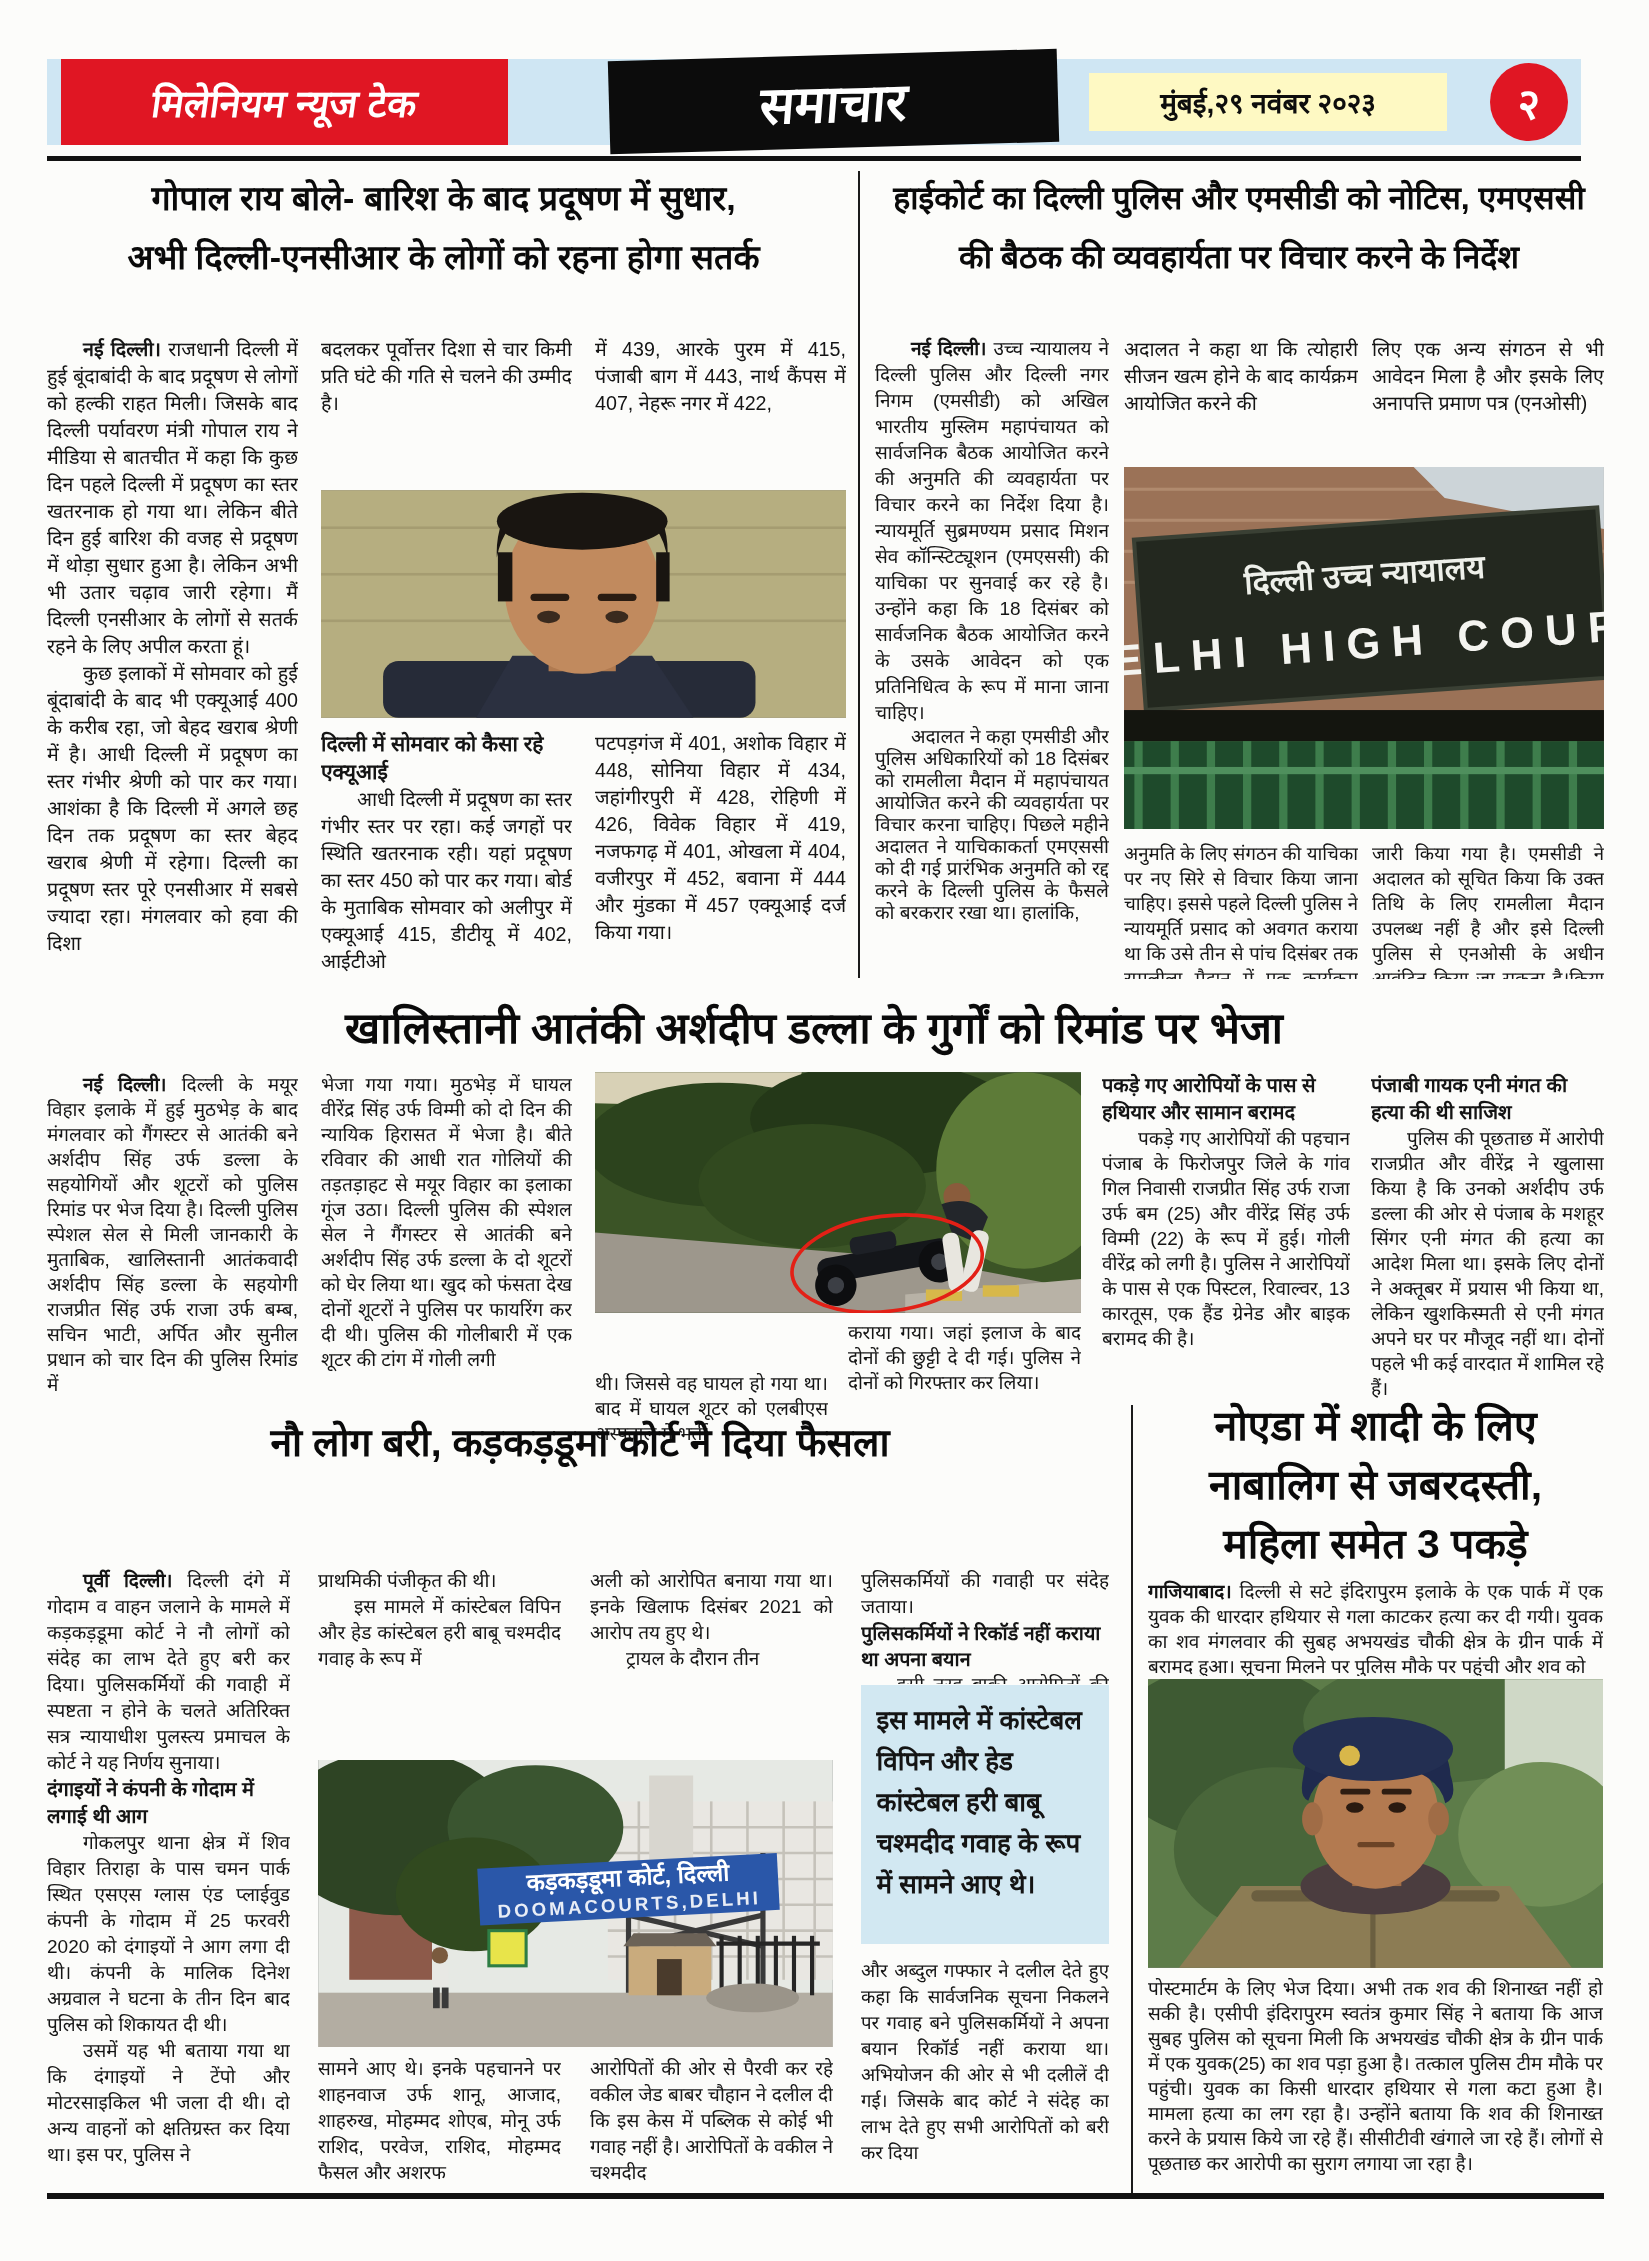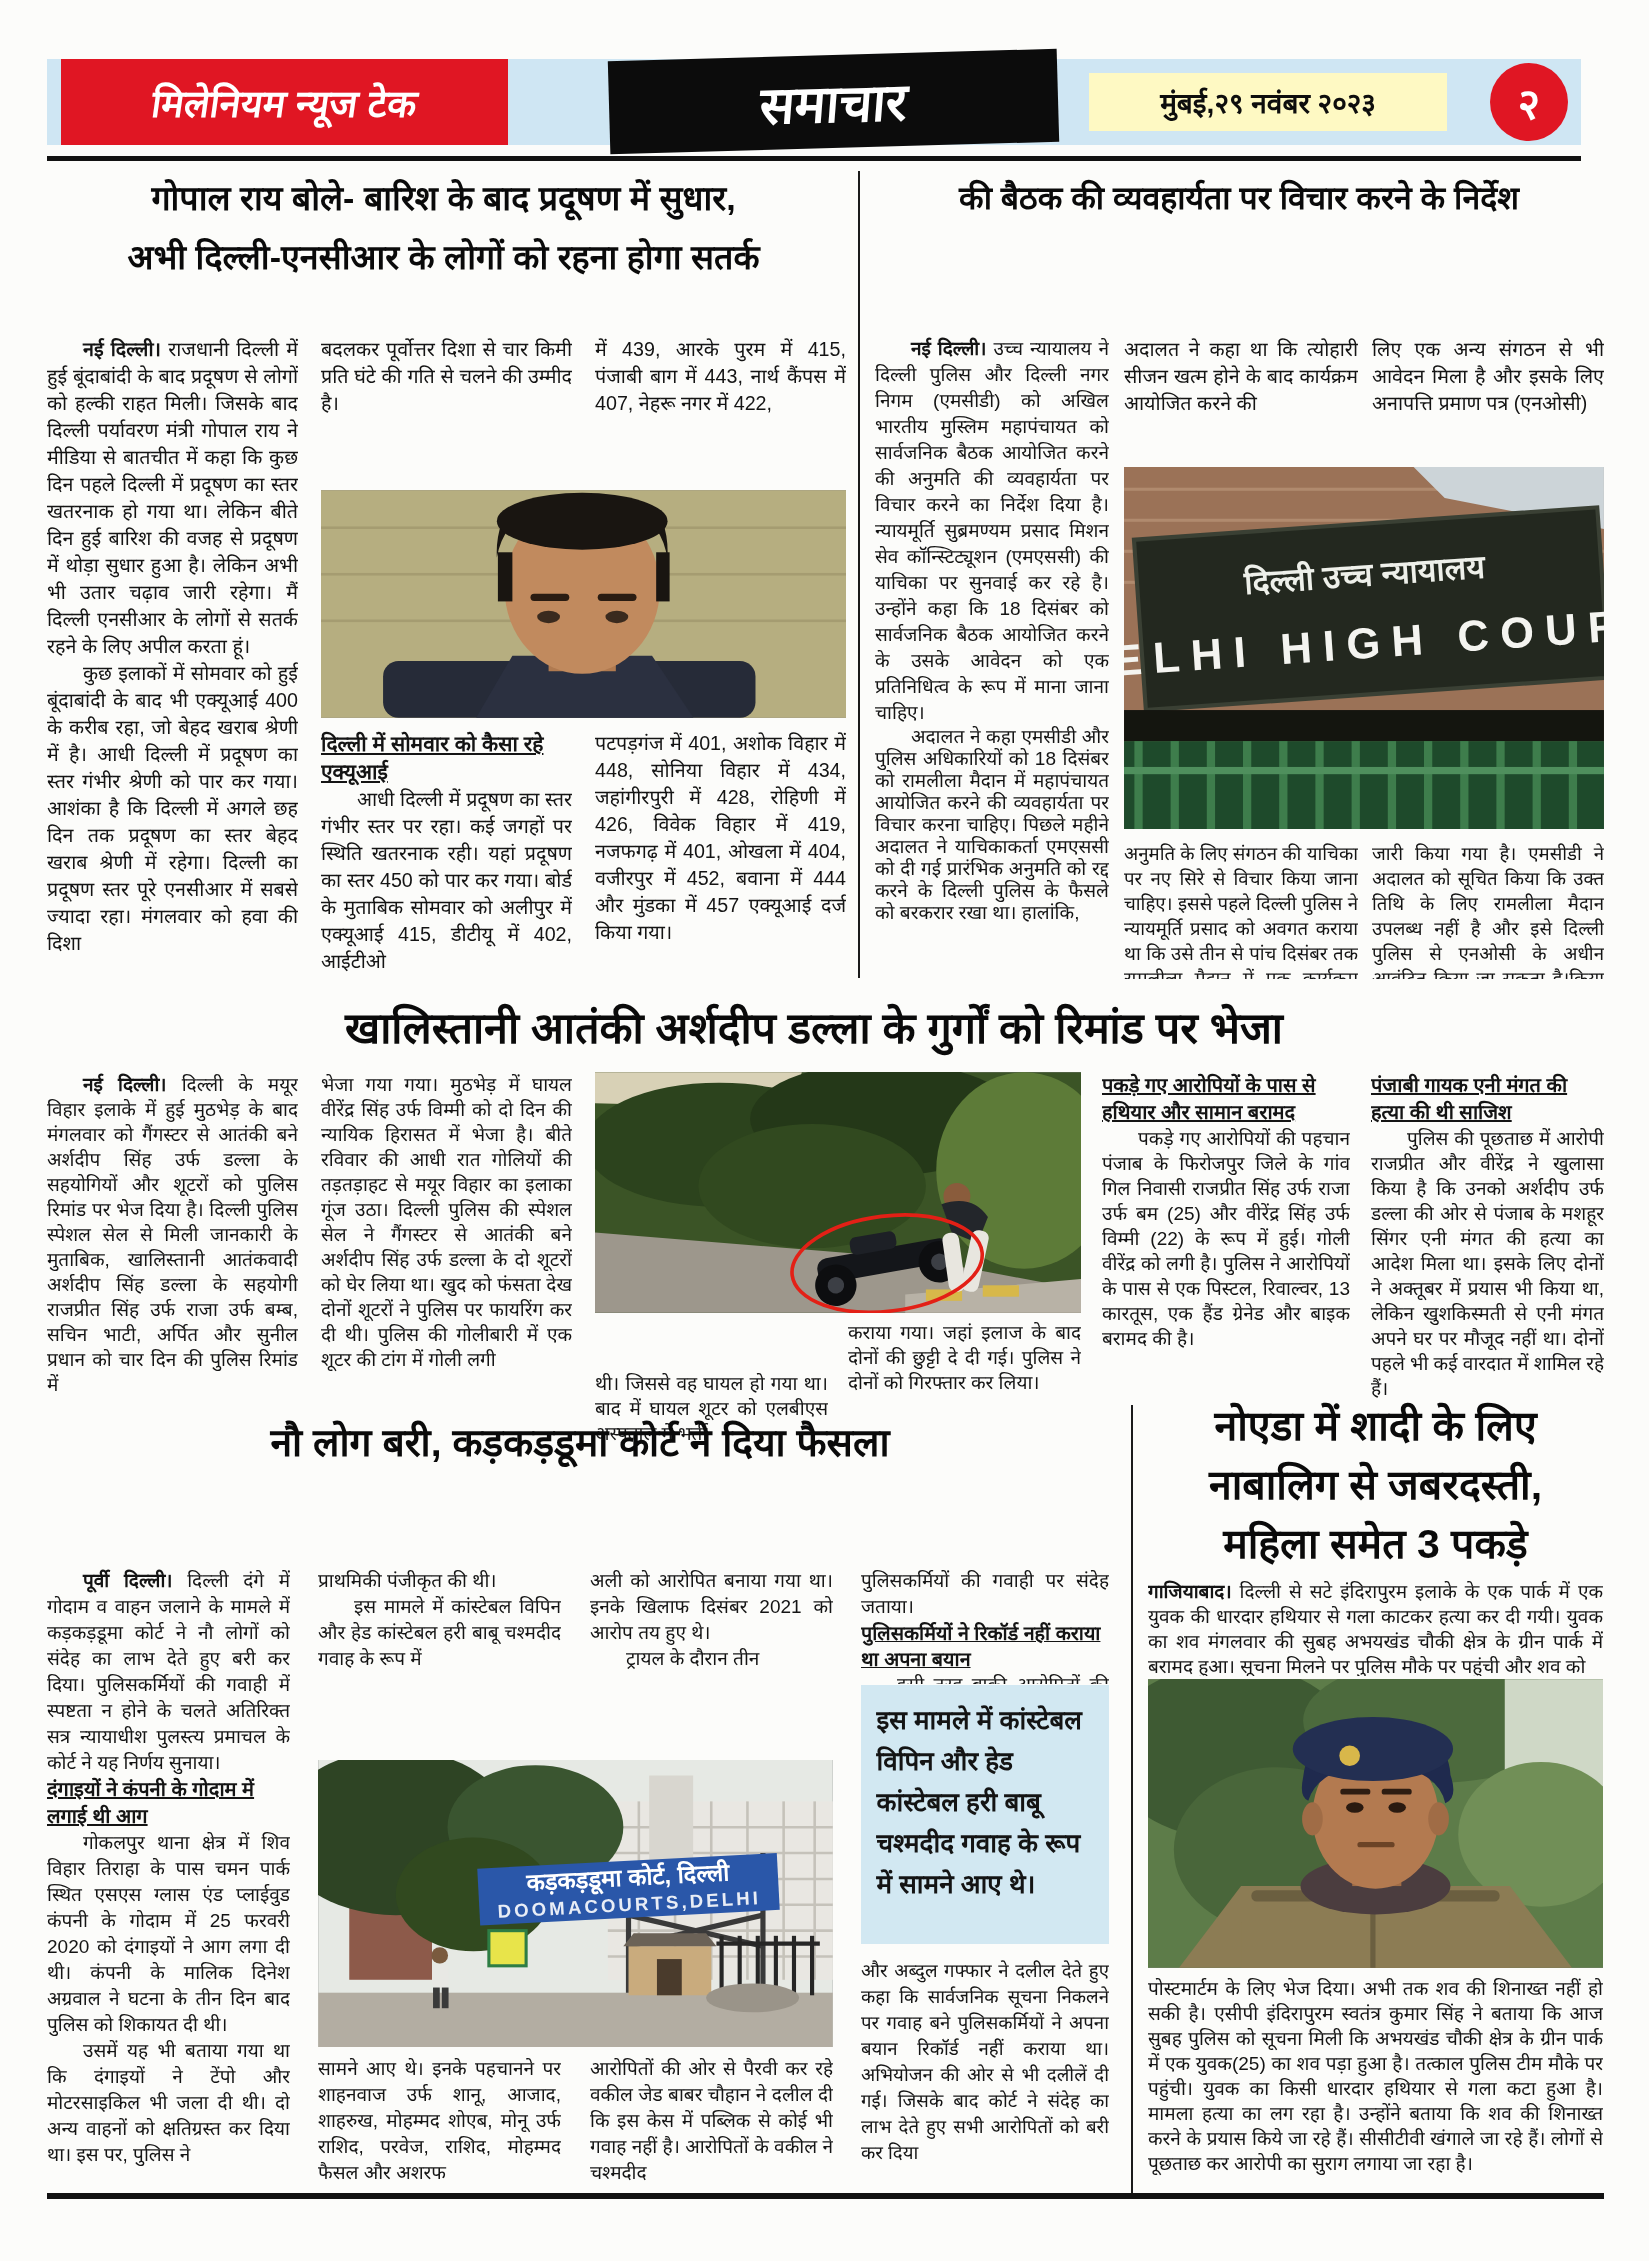--- a/index.html
+++ b/index.html
@@ -1,21 +1,21 @@
 <!DOCTYPE html>
 <html style="font-size:8.3px"><head>
 <meta charset="utf-8">
 <style>
   html,body{margin:0;padding:0;background:#e9e9e6;}
   .page{position:relative;width:1650px;height:2261px;background:#fcfcfa;font-family:"Liberation Sans",sans-serif;color:#141414;overflow:hidden;}
   .abs{position:absolute;}
   .hl{font-weight:bold;text-align:center;white-space:nowrap;color:#0a0a0a;overflow:hidden;}
   .bp{font-size:19.7px;line-height:27px;text-align:justify;margin:0;}
   .ind{text-indent:36px;}
-  .sub{font-weight:bold;font-size:21px;line-height:28px;margin:0;text-decoration:underline;}
+  .sub{font-weight:bold;font-size:21px;line-height:28px;margin:0;}
   .colbox{overflow:hidden;}
   .a3 .bp{font-size:19px;line-height:25px;}
   .a4 .bp{font-size:19px;line-height:26px;}
   .noida .bp{font-size:19px;line-height:25px;}
   .rule-h{background:#121212;}
   .rule-v{background:#1b1b1b;}
   .photo{overflow:hidden;background:#888;}
   .photo svg{display:block;}
   .bluebox{background:#d2e8f2;}
   .bluebox p{font-weight:bold;font-size:26px;line-height:41px;margin:0;text-align:left;}
@@ -82,20 +82,21 @@
     </div>
     <div class="abs colbox" style="left:595px;top:730px;width:251px;height:248px;">
       <p class="bp">पटपड़गंज में 401, अशोक विहार में 448, सोनिया विहार में 434, जहांगीरपुरी में 428, रोहिणी में 426, विवेक विहार में 419, नजफगढ़ में 401, ओखला में 404, वजीरपुर में 452, बवाना में 444 और मुंडका में 457 एक्यूआई दर्ज किया गया।</p>
     </div>
   </div>
 
   <div class="abs rule-v" style="left:858px;top:171px;width:2.1px;height:807px;"></div>
 
   <div>
     <div class="abs" style="left:875px;top:169px;width:728px;height:120px;">
+      <div class="hl" style="font-size:32px;line-height:59px;">हाईकोर्ट का दिल्ली पुलिस और एमसीडी को नोटिस, एमएससी</div>
       <div class="hl" style="font-size:32px;line-height:59px;">की बैठक की व्यवहार्यता पर विचार करने के निर्देश</div>
     </div>
     <div class="abs colbox" style="left:875px;top:336px;width:234px;height:643px;">
       <p class="bp ind" style="font-size:19px;line-height:26px;"><b>नई दिल्ली।</b> <span>उच्च न्यायालय ने दिल्ली पुलिस और दिल्ली नगर निगम (एमसीडी) को अखिल भारतीय मुस्लिम महापंचायत को सार्वजनिक बैठक आयोजित करने की अनुमति की व्यवहार्यता पर विचार करने का निर्देश दिया है। न्यायमूर्ति सुब्रमण्यम प्रसाद मिशन सेव कॉन्स्टिट्यूशन (एमएससी) की याचिका पर सुनवाई कर रहे है। उन्होंने कहा कि 18 दिसंबर को सार्वजनिक बैठक आयोजित करने के उसके आवेदन को एक प्रतिनिधित्व के रूप में माना जाना चाहिए।</span></p>
       <p class="bp ind" style="font-size:19px;line-height:22px;">अदालत ने कहा एमसीडी और पुलिस अधिकारियों को 18 दिसंबर को रामलीला मैदान में महापंचायत आयोजित करने की व्यवहार्यता पर विचार करना चाहिए। पिछले महीने अदालत ने याचिकाकर्ता एमएससी को दी गई प्रारंभिक अनुमति को रद्द करने के दिल्ली पुलिस के फैसले को बरकरार रखा था।    हालांकि,</p>
     </div>
     <div class="abs colbox" style="left:1124px;top:336px;width:234px;height:127px;">
       <p class="bp">अदालत ने कहा था कि त्योहारी सीजन खत्म होने के बाद कार्यक्रम आयोजित करने की</p>
     </div>
     <div class="abs colbox" style="left:1372px;top:336px;width:232px;height:127px;">

